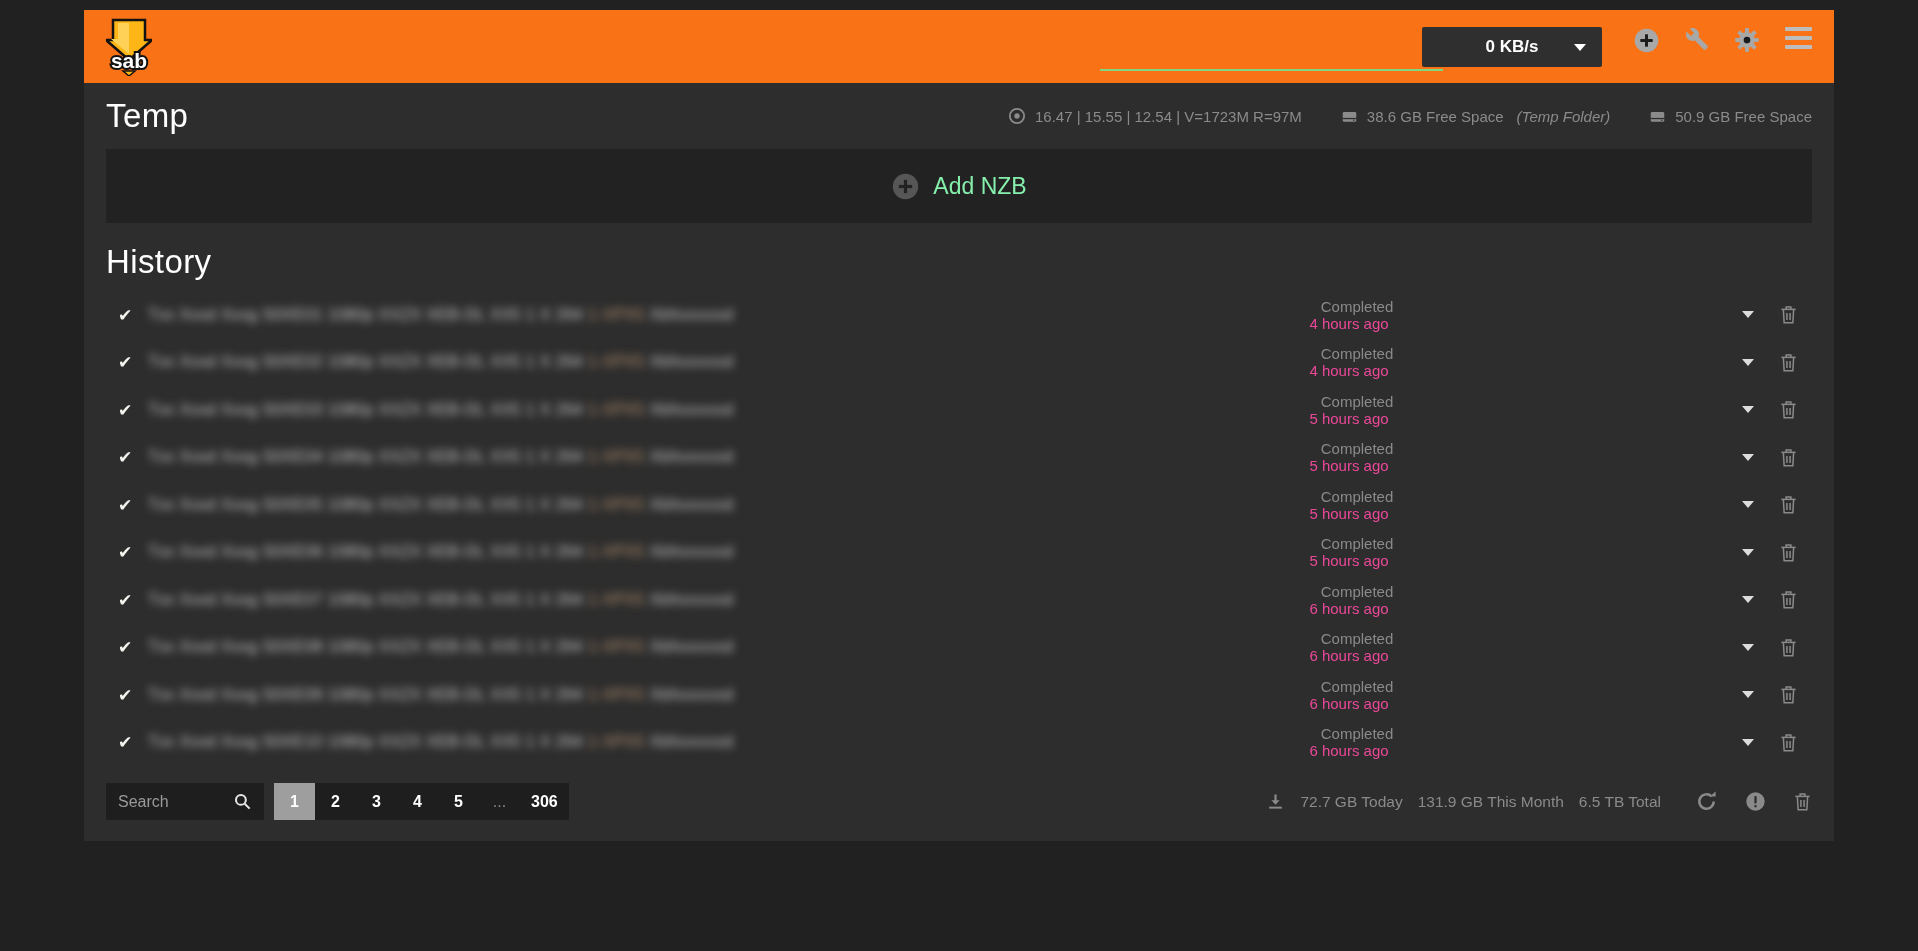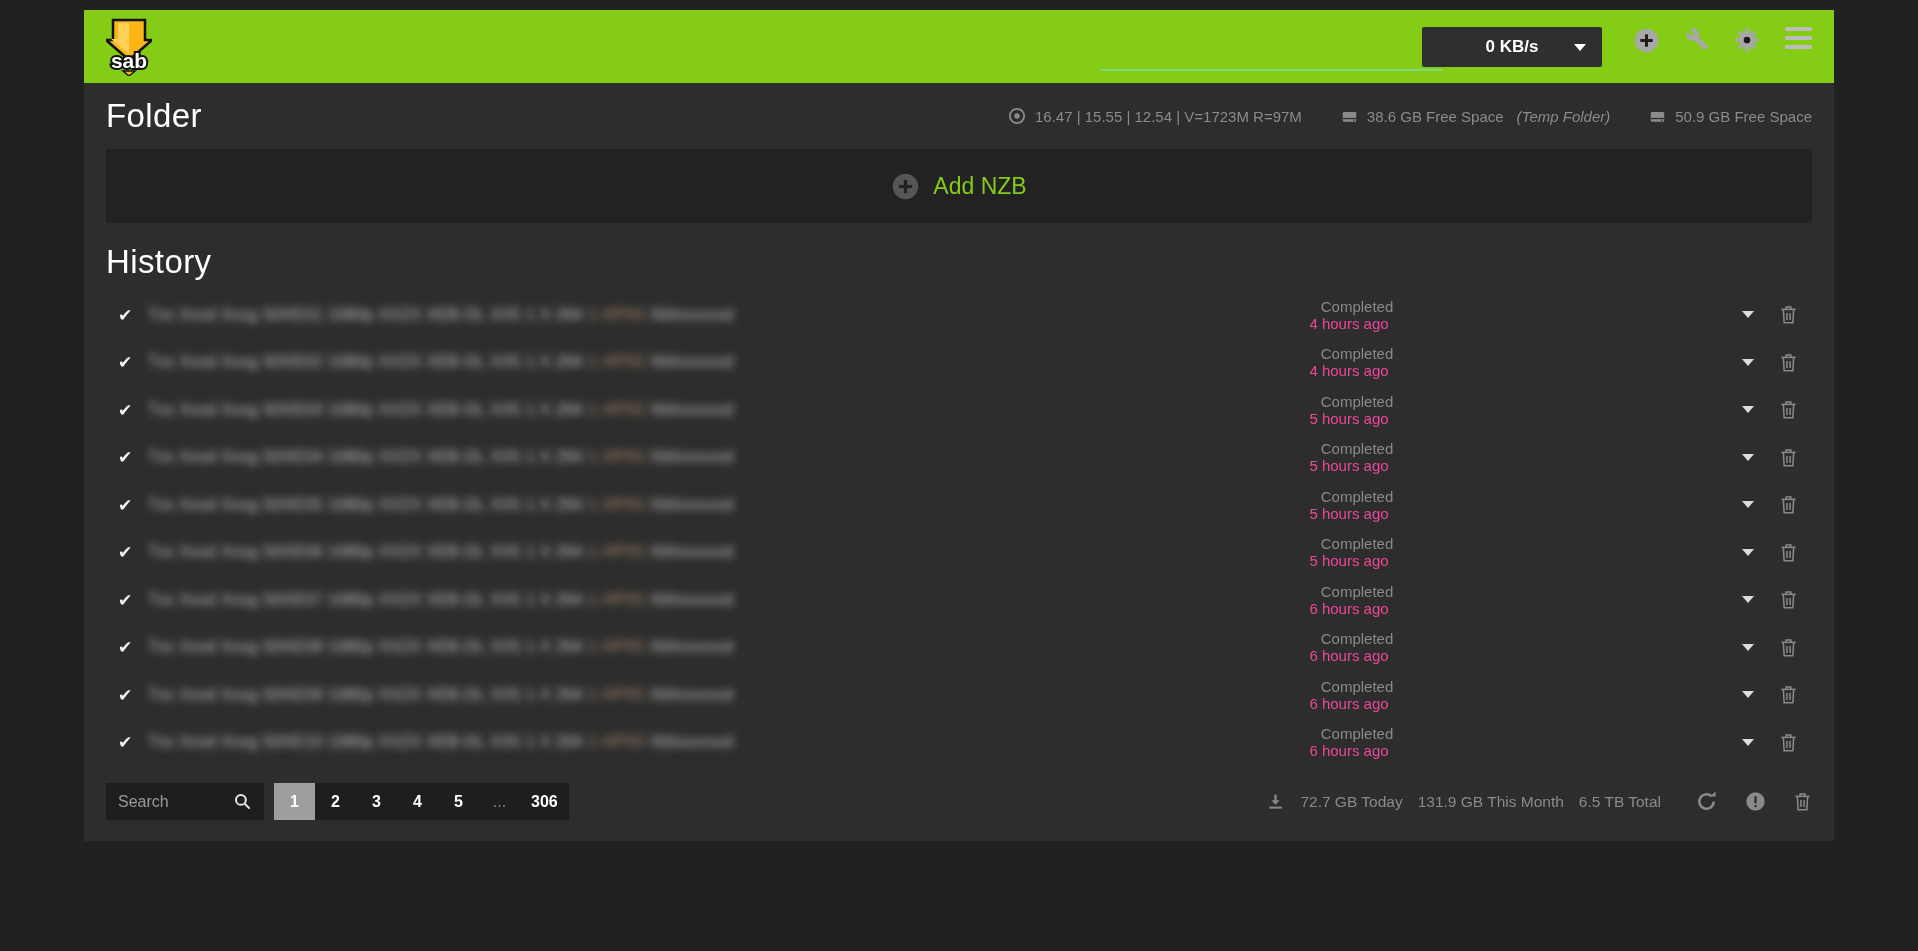--- a/index.html
+++ b/index.html
@@ -6,21 +6,21 @@
   html,body { width:1918px; height:951px; overflow:hidden; }
   body {
     background:#212121;
     font-family:"Liberation Sans","DejaVu Sans",sans-serif;
     -webkit-font-smoothing:antialiased;
   }
   .container { width:1750px; margin:0 auto; position:relative; }
 
   
   .topbar {
-    margin-top:10px; height:73px; background:#84cc16;
+    margin-top:10px; height:73px; background:#f97316;
     display:flex; align-items:center; padding:0 22px; position:relative;
   }
   .logo { width:46px; height:58px; flex:none; }
   .pause-group {
     margin-left:26px; width:204px; height:40px; background:#2f2f2f;
     border-radius:2px; display:flex; align-items:center; cursor:pointer;
   }
   .pause-bars { margin-left:24px; display:flex; gap:4px; }
   .pause-bars i { display:block; width:4px; height:15px; background:#fff; }
   .caret {
@@ -49,21 +49,21 @@
   .section-title { font-size:33px; font-weight:400; color:#fff; letter-spacing:.4px; }
   .queue-head { display:flex; align-items:center; padding:14px 22px 6px 22px; }
   .queue-stats { margin-left:auto; display:flex; align-items:center; gap:39px; color:#8b8b8b; font-size:15px; }
   .stat { display:flex; align-items:center; gap:9px; white-space:nowrap; }
   .stat svg { flex:none; }
   .stat .note { font-style:italic; margin-left:4px; }
 
   .addnzb {
     margin:8px 22px 0 22px; height:74px; background:#222222;
     display:flex; align-items:center; justify-content:center; gap:13px;
-    color:#84cc16; font-size:23px; cursor:pointer;
+    color:#86efac; font-size:23px; cursor:pointer;
   }
 
   .history-head { padding:20px 22px 10px 22px; }
 
   
   .hrow {
     display:grid; grid-template-columns:30px 840px 1fr 44px 36px;
     align-items:center; height:47.5px; padding:0 28px 0 34px;
   }
   .check { color:#f4f4ee; font-size:17px; font-family:"DejaVu Sans",sans-serif; }
@@ -155,21 +155,21 @@
           <i></i>
           <i></i>
           <i></i>
         </span>
     </div>
   </div>
 
   <div class="panel">
 
     <div class="queue-head">
-      <h1 class="section-title">Folder</h1>
+      <h1 class="section-title">Temp</h1>
       <div class="queue-stats">
         <span class="stat">
           <svg width="18" height="18" viewBox="0 0 24 24">
               <circle cx="12" cy="12" r="9.5" fill="none" stroke="currentColor" stroke-width="2.4"></circle>
               <circle cx="12" cy="12" r="3.6" fill="currentColor"></circle>
             </svg>
           <span>16.47 | 15.55 | 12.54 | V=1723M R=97M</span>
         </span>
         <span class="stat">
           <svg width="17" height="17" viewBox="0 0 24 24">

